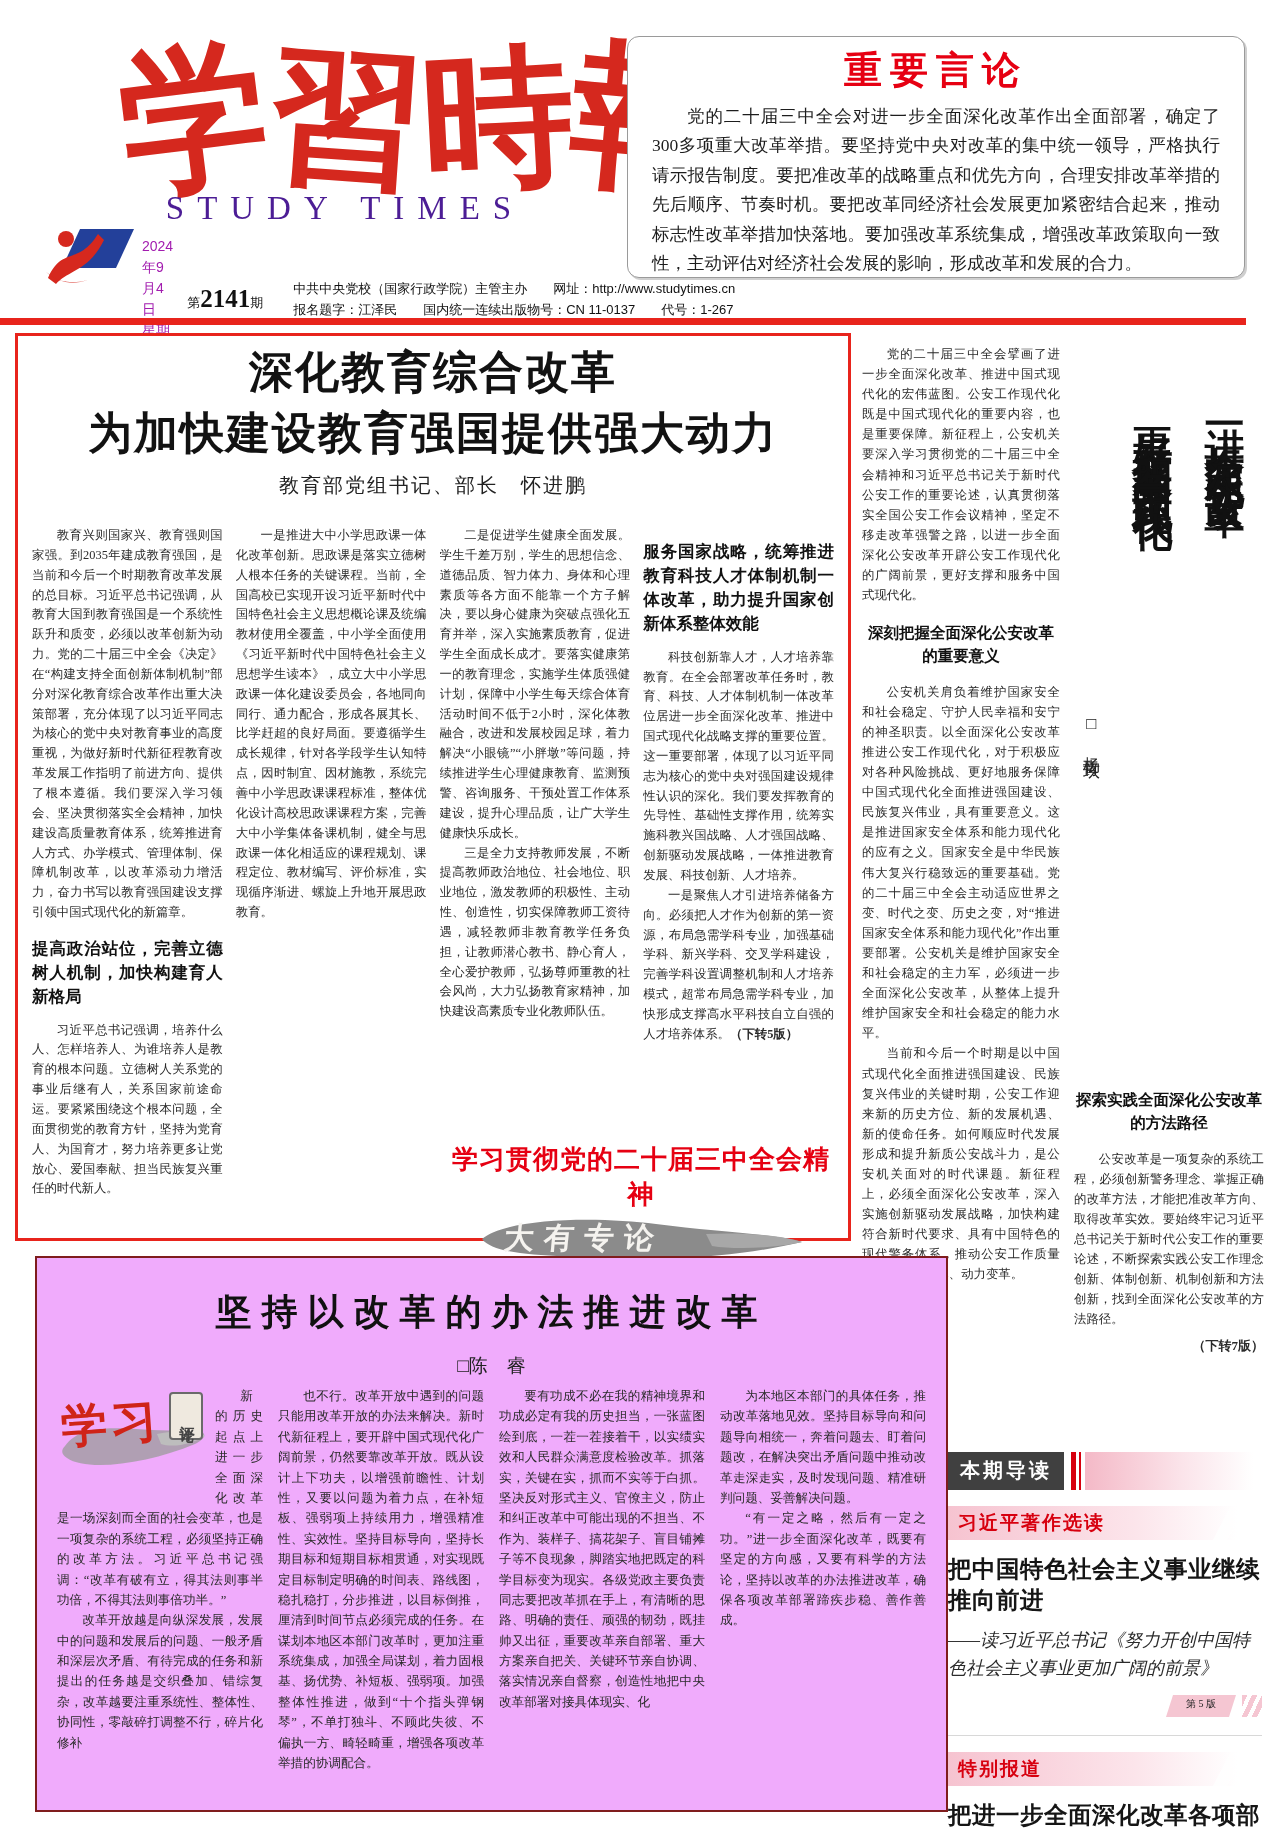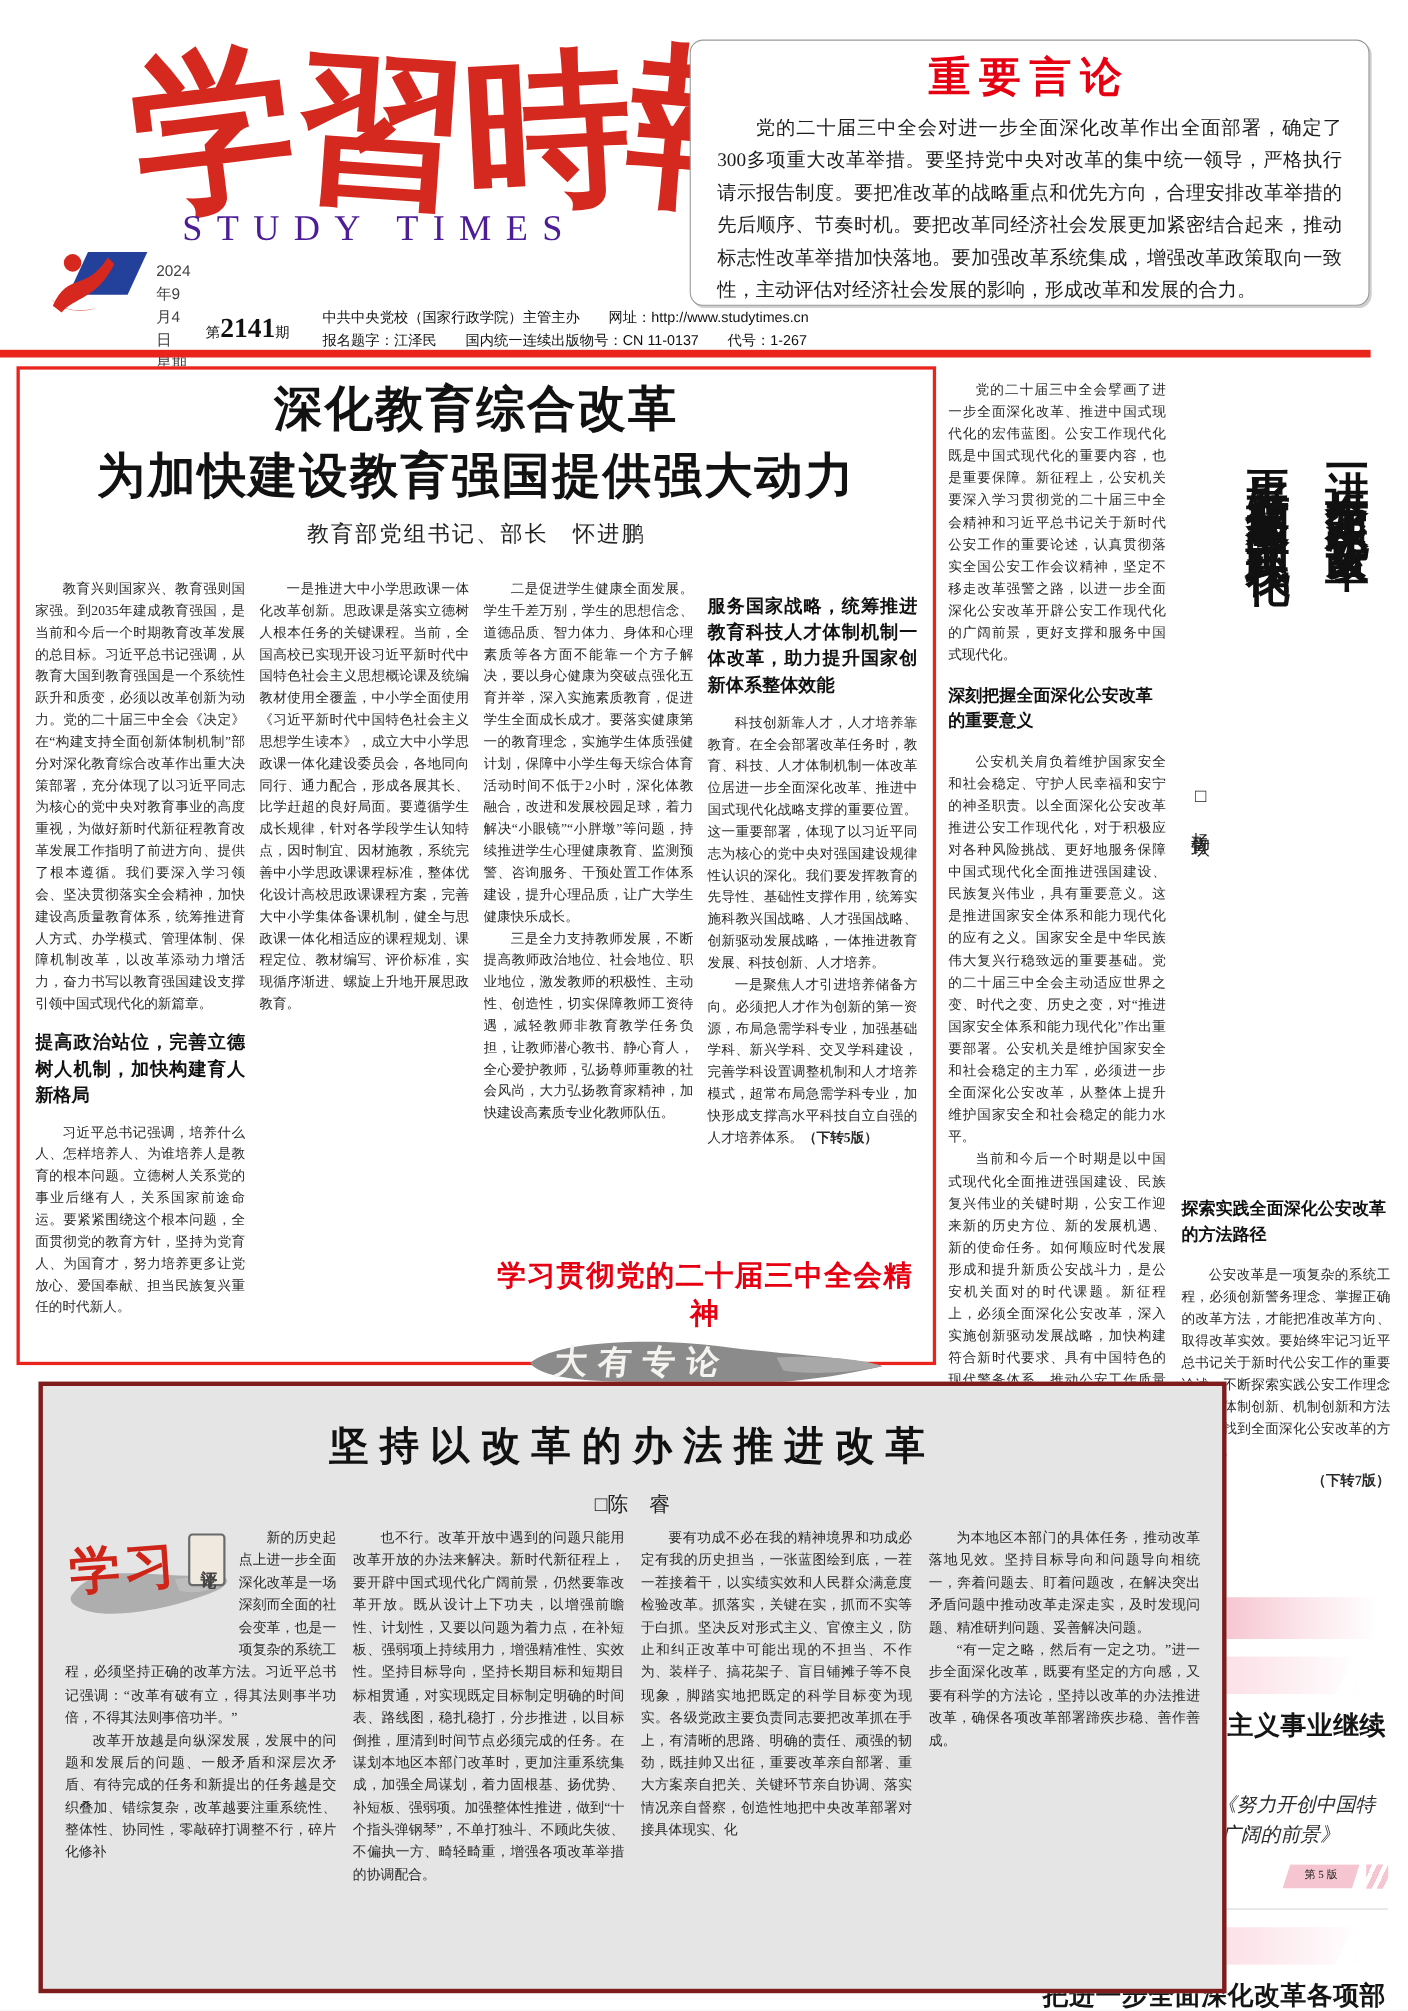--- a/index.html
+++ b/index.html
@@ -13,21 +13,21 @@
   .mast-title span{font-size:152px;font-weight:900;color:#d5281e;line-height:1;
       font-family:"DejaVu Serif","Liberation Serif",serif;display:inline-block;}
   .mast-title span:nth-child(1){transform:rotate(-7deg) scale(.96,1.04);}
   .mast-title span:nth-child(2){transform:rotate(4deg) scale(1.02,.98);}
   .mast-title span:nth-child(3){transform:rotate(-3deg);}
   .mast-title span:nth-child(4){transform:rotate(5deg) scale(1.03,1.05);}
   .mast-sub{position:absolute;left:150px;top:190px;width:390px;text-align:center;
       font-size:33px;letter-spacing:13px;color:#4c1d95;font-family:"Liberation Serif",serif;}
   .logo{position:absolute;left:44px;top:226px;width:92px;height:60px;}
   .info{position:absolute;left:142px;top:236px;width:480px;display:flex;align-items:center;}
-  .info .dt{font-size:14px;line-height:1.5;font-family:"Liberation Sans",sans-serif;color:#404040;}
+  .info .dt{font-size:14px;line-height:1.5;font-family:"Liberation Sans",sans-serif;color:#a21caf;}
   .info .issue{margin-left:14px;margin-right:10px;white-space:nowrap;color:#111;}
   .info .issue b{font-size:25px;font-weight:700;font-family:"Liberation Serif",serif;}
   .info .issue .sm{font-size:13px;}
   .info .vr{width:1px;height:36px;background:#444;margin:0 10px;}
   .info .pub{font-size:13px;line-height:1.65;font-family:"Liberation Sans",sans-serif;color:#111;white-space:nowrap;}
 
   
   .quote{position:absolute;left:627px;top:36px;width:618px;height:242px;border:1px solid #9a9a9a;
      border-radius:12px;box-shadow:2px 2px 0 #cfcfcf;background:#fff;padding:6px 24px 0 24px;box-sizing:border-box;}
   .quote h2{margin:2px 0 6px 0;text-align:center;font-size:38px;letter-spacing:8px;color:#e60012;font-weight:900;}
@@ -55,21 +55,21 @@
        font-family:"Liberation Sans",sans-serif;margin-top:4px;}
   .brush{position:relative;width:330px;height:46px;margin:4px auto 0 auto;}
   .brush svg{position:absolute;left:0;top:0;}
   .brush .cal{position:absolute;left:28px;top:2px;font-size:30px;font-weight:900;color:#f5f3ef;
        letter-spacing:10px;font-family:"DejaVu Serif",serif;transform:skewX(-6deg);}
 
   
   .police{position:absolute;left:862px;top:344px;width:402px;height:1102px;display:flex;gap:14px;}
   .pol-col1{width:198px;height:1102px;overflow:hidden;font-size:12.4px;line-height:1.62;text-align:justify;color:#2a2a2a;}
   .pol-col1 p{margin:0;text-indent:2em;}
-  .pol-sub{font-weight:700;font-size:15.5px;line-height:1.5;margin:16px 0 14px 0;text-align:left;
+  .pol-sub{font-weight:700;font-size:15.5px;line-height:1.5;margin:16px 0 14px 0;text-align:center;
        text-indent:0 !important;color:#111;font-family:"Liberation Serif",serif;}
   .pol-col2{width:190px;display:flex;flex-direction:column;}
   .vhead{position:relative;height:728px;}
   .vhead .vt{writing-mode:vertical-rl;position:absolute;top:52px;right:4px;height:660px;
        font-size:40px;font-weight:900;letter-spacing:7px;color:#111;line-height:1.8;
        font-family:"Liberation Serif","DejaVu Serif",serif;}
   .vhead .vauthor{writing-mode:vertical-rl;position:absolute;left:6px;top:370px;font-size:17px;color:#222;letter-spacing:3px;}
   .pol-tail{font-size:12.4px;line-height:1.62;text-align:justify;color:#2a2a2a;}
   .pol-tail p{margin:0;text-indent:2em;}
   .pol-jump{text-align:right;font-weight:700;font-size:13px;margin-top:6px;}
@@ -91,22 +91,22 @@
   .g-head{margin:14px 0 0 0;font-size:23.5px;font-weight:900;letter-spacing:.5px;color:#151515;line-height:1.3;}
   .g-sub{margin:12px 0 0 0;font-size:18px;line-height:1.55;color:#2b2b2b;font-style:italic;}
   .g-pagerow{display:flex;justify-content:flex-end;margin-top:12px;}
   .g-page{position:relative;background:#f5c6d2;padding:2px 20px;font-size:10px;color:#222;
       clip-path:polygon(10% 0,100% 0,90% 100%,0 100%);}
   .g-slash{width:20px;height:22px;margin-left:6px;
       background:repeating-linear-gradient(115deg,#f5c6d2 0 5px,#fff 5px 9px);}
   .g-div{border-top:1px solid #d8d8d8;margin-top:18px;}
 
   
-  .com{position:absolute;left:35px;top:1256px;width:1080px;height:556px;border:4px solid #7f1d1d;
-      background:#e5e5e5;box-sizing:border-box;}
+  .com{position:absolute;left:35px;top:1256px;width:913px;height:556px;border:2px solid #7f1d1d;
+      background:#f0abfc;box-sizing:border-box;}
   .com .h1{margin:30px 0 0 0;text-align:center;font-size:36px;font-weight:900;letter-spacing:10px;color:#111;}
   .com .byline{margin-top:16px;text-align:center;font-size:19px;color:#222;}
   .com-cols{position:absolute;left:20px;right:20px;top:128px;bottom:14px;display:flex;gap:15px;}
   .com-col{flex:1;height:400px;overflow:hidden;font-size:12.6px;line-height:1.62;text-align:justify;color:#2a2a2a;}
   .com-col p{margin:0;text-indent:2em;}
   .xlogo{float:left;width:152px;height:104px;position:relative;margin:0 6px 4px 0;}
   .xlogo .red{position:absolute;left:4px;top:0;font-size:46px;font-weight:900;color:#cf2418;
       letter-spacing:4px;font-family:"DejaVu Serif",serif;transform:rotate(-4deg);}
   .xlogo .seal{position:absolute;right:6px;top:6px;width:30px;height:44px;border:2px solid #6a6a6a;
       border-radius:4px;background:#efe9df;color:#444;writing-mode:vertical-rl;font-size:15px;

